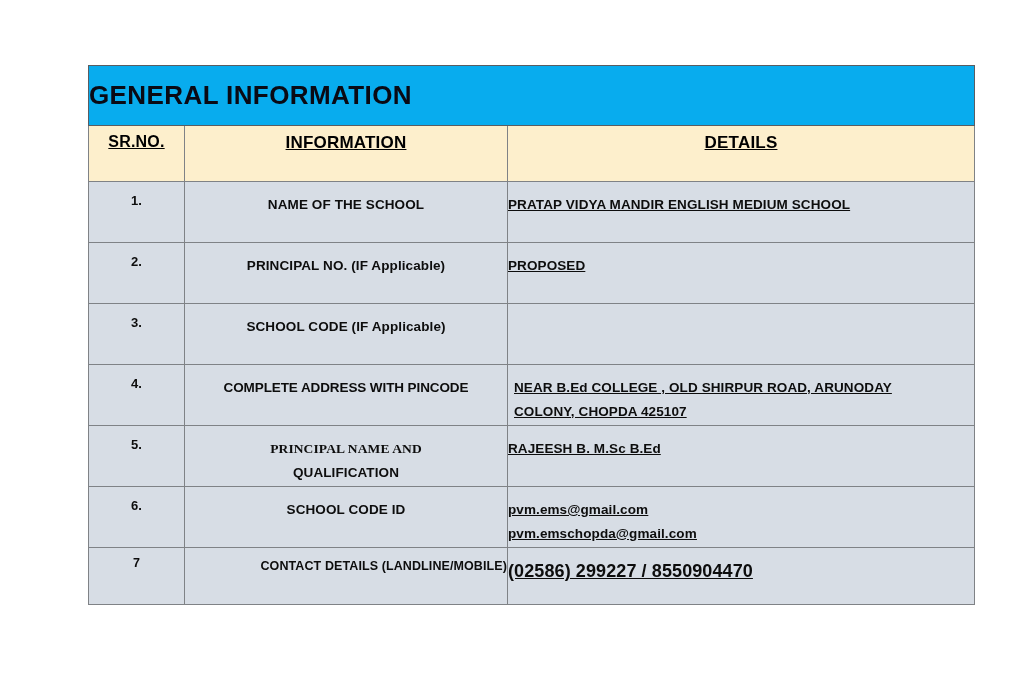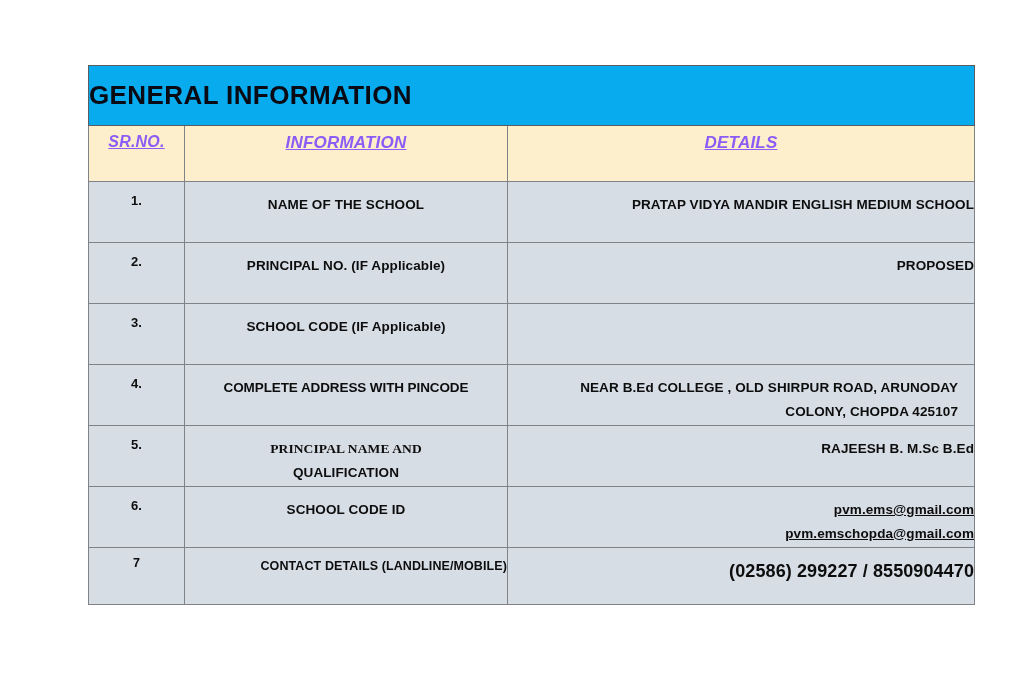--- a/index.html
+++ b/index.html
@@ -61,23 +61,22 @@
   .hdr-cell {
     background: #FDEFCC;
     height: 55px;
   }
   .hdr-text {
     font-size: 17px;
     font-weight: bold;
     text-decoration: underline;
     text-align: center;
     padding-top: 7px;
-    color: #8b5cf6;
+    color: #000000;
     letter-spacing: 0.2px;
-    font-style: italic;
   }
   .hdr-text.sr {
     font-size: 16px;
   }
 
   
   .data-cell {
     background: #D7DDE5;
   }
   .row-std { height: 61px; }
@@ -93,24 +92,25 @@
     font-size: 13.5px;
     font-weight: bold;
     text-align: center;
     padding-top: 11px;
     line-height: 1.75;
     letter-spacing: 0.1px;
   }
   .cell-details {
     font-size: 13.5px;
     font-weight: bold;
-    text-align: right;
+    text-align: left;
     padding-top: 11px;
     line-height: 1.75;
     letter-spacing: 0.1px;
+    text-decoration: underline;
   }
   
   .cell-info.wide { font-size: 13.5px; letter-spacing: -0.1px; }
   .cell-details.addr { padding-left: 6px; padding-right: 16px; }
 
   
   .cell-sr.small    { font-size: 12.5px; padding-top: 8px; }
   .cell-info.small  { font-size: 12.5px; padding-top: 8px; text-align: right; padding-left: 8px; }
   .cell-details.small { font-size: 18px; padding-top: 8px; }
 

